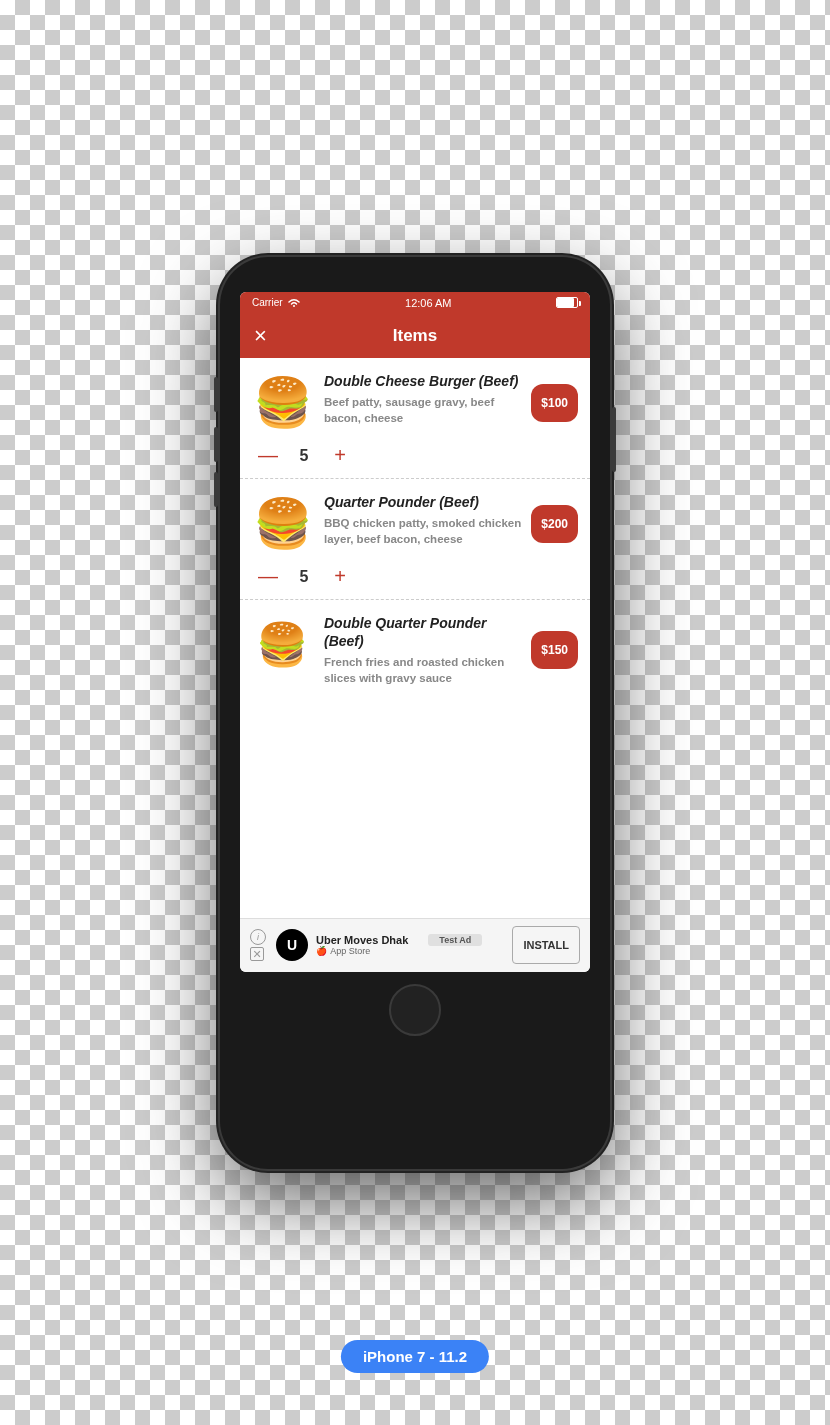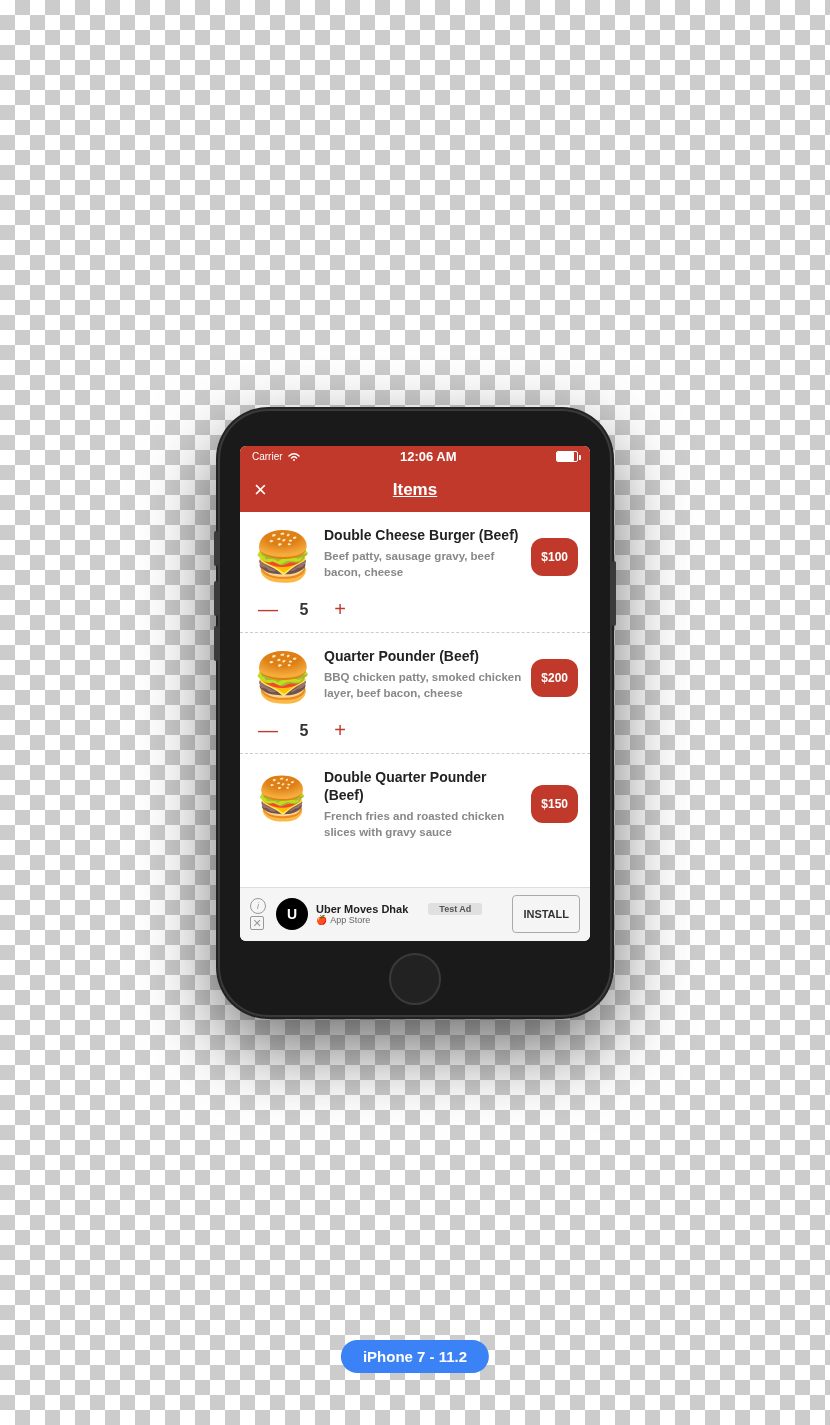--- a/index.html
+++ b/index.html
@@ -11,21 +11,21 @@
       display: flex;
       align-items: center;
       justify-content: center;
       font-family: -apple-system, BlinkMacSystemFont, 'Helvetica Neue', sans-serif;
       position: relative;
     }
 
     .phone-wrapper {
       position: relative;
       width: 390px;
-      height: 604px;
+      height: 912px;
       background: #1a1a1a;
       border-radius: 48px;
       box-shadow:
         0 0 0 2px #3a3a3a,
         0 0 0 4px #222,
         0 30px 80px rgba(0,0,0,0.6);
       display: flex;
       flex-direction: column;
       align-items: center;
     }
@@ -77,23 +77,23 @@
     }
     .status-carrier {
       font-size: 10px;
       color: white;
       font-weight: 500;
       display: flex;
       align-items: center;
       gap: 4px;
     }
     .status-time {
-      font-size: 13px;
-      color: white;
-      font-weight: 700;
+      font-size: 11px;
+      color: white;
+      font-weight: 400;
     }
     .battery-icon {
       width: 22px;
       height: 11px;
       border: 1.5px solid white;
       border-radius: 2px;
       position: relative;
     }
     .battery-icon::after {
       content: '';
@@ -127,21 +127,20 @@
       left: 14px;
       color: white;
       font-size: 22px;
       font-weight: 300;
       cursor: pointer;
     }
     .nav-title {
       color: white;
       font-size: 17px;
       font-weight: 600;
-      text-decoration: underline;
     }
 
     
     .hero {
       height: 120px;
       background: linear-gradient(135deg, #d4a96a 0%, #c8956e 30%, #b07850 60%, #a08060 100%);
       position: relative;
       flex-shrink: 0;
       overflow: hidden;
     }
@@ -198,20 +197,21 @@
     }
     .item-info {
       flex: 1;
     }
     .item-name {
       font-size: 14px;
       font-weight: 700;
       color: #222;
       margin-bottom: 4px;
       line-height: 1.3;
+      font-style: italic;
     }
     .item-desc {
       font-size: 11.5px;
       color: #888;
       line-height: 1.4;
       font-weight: bold;
     }
     .price-badge {
       background: #c0392b;
       color: white;

